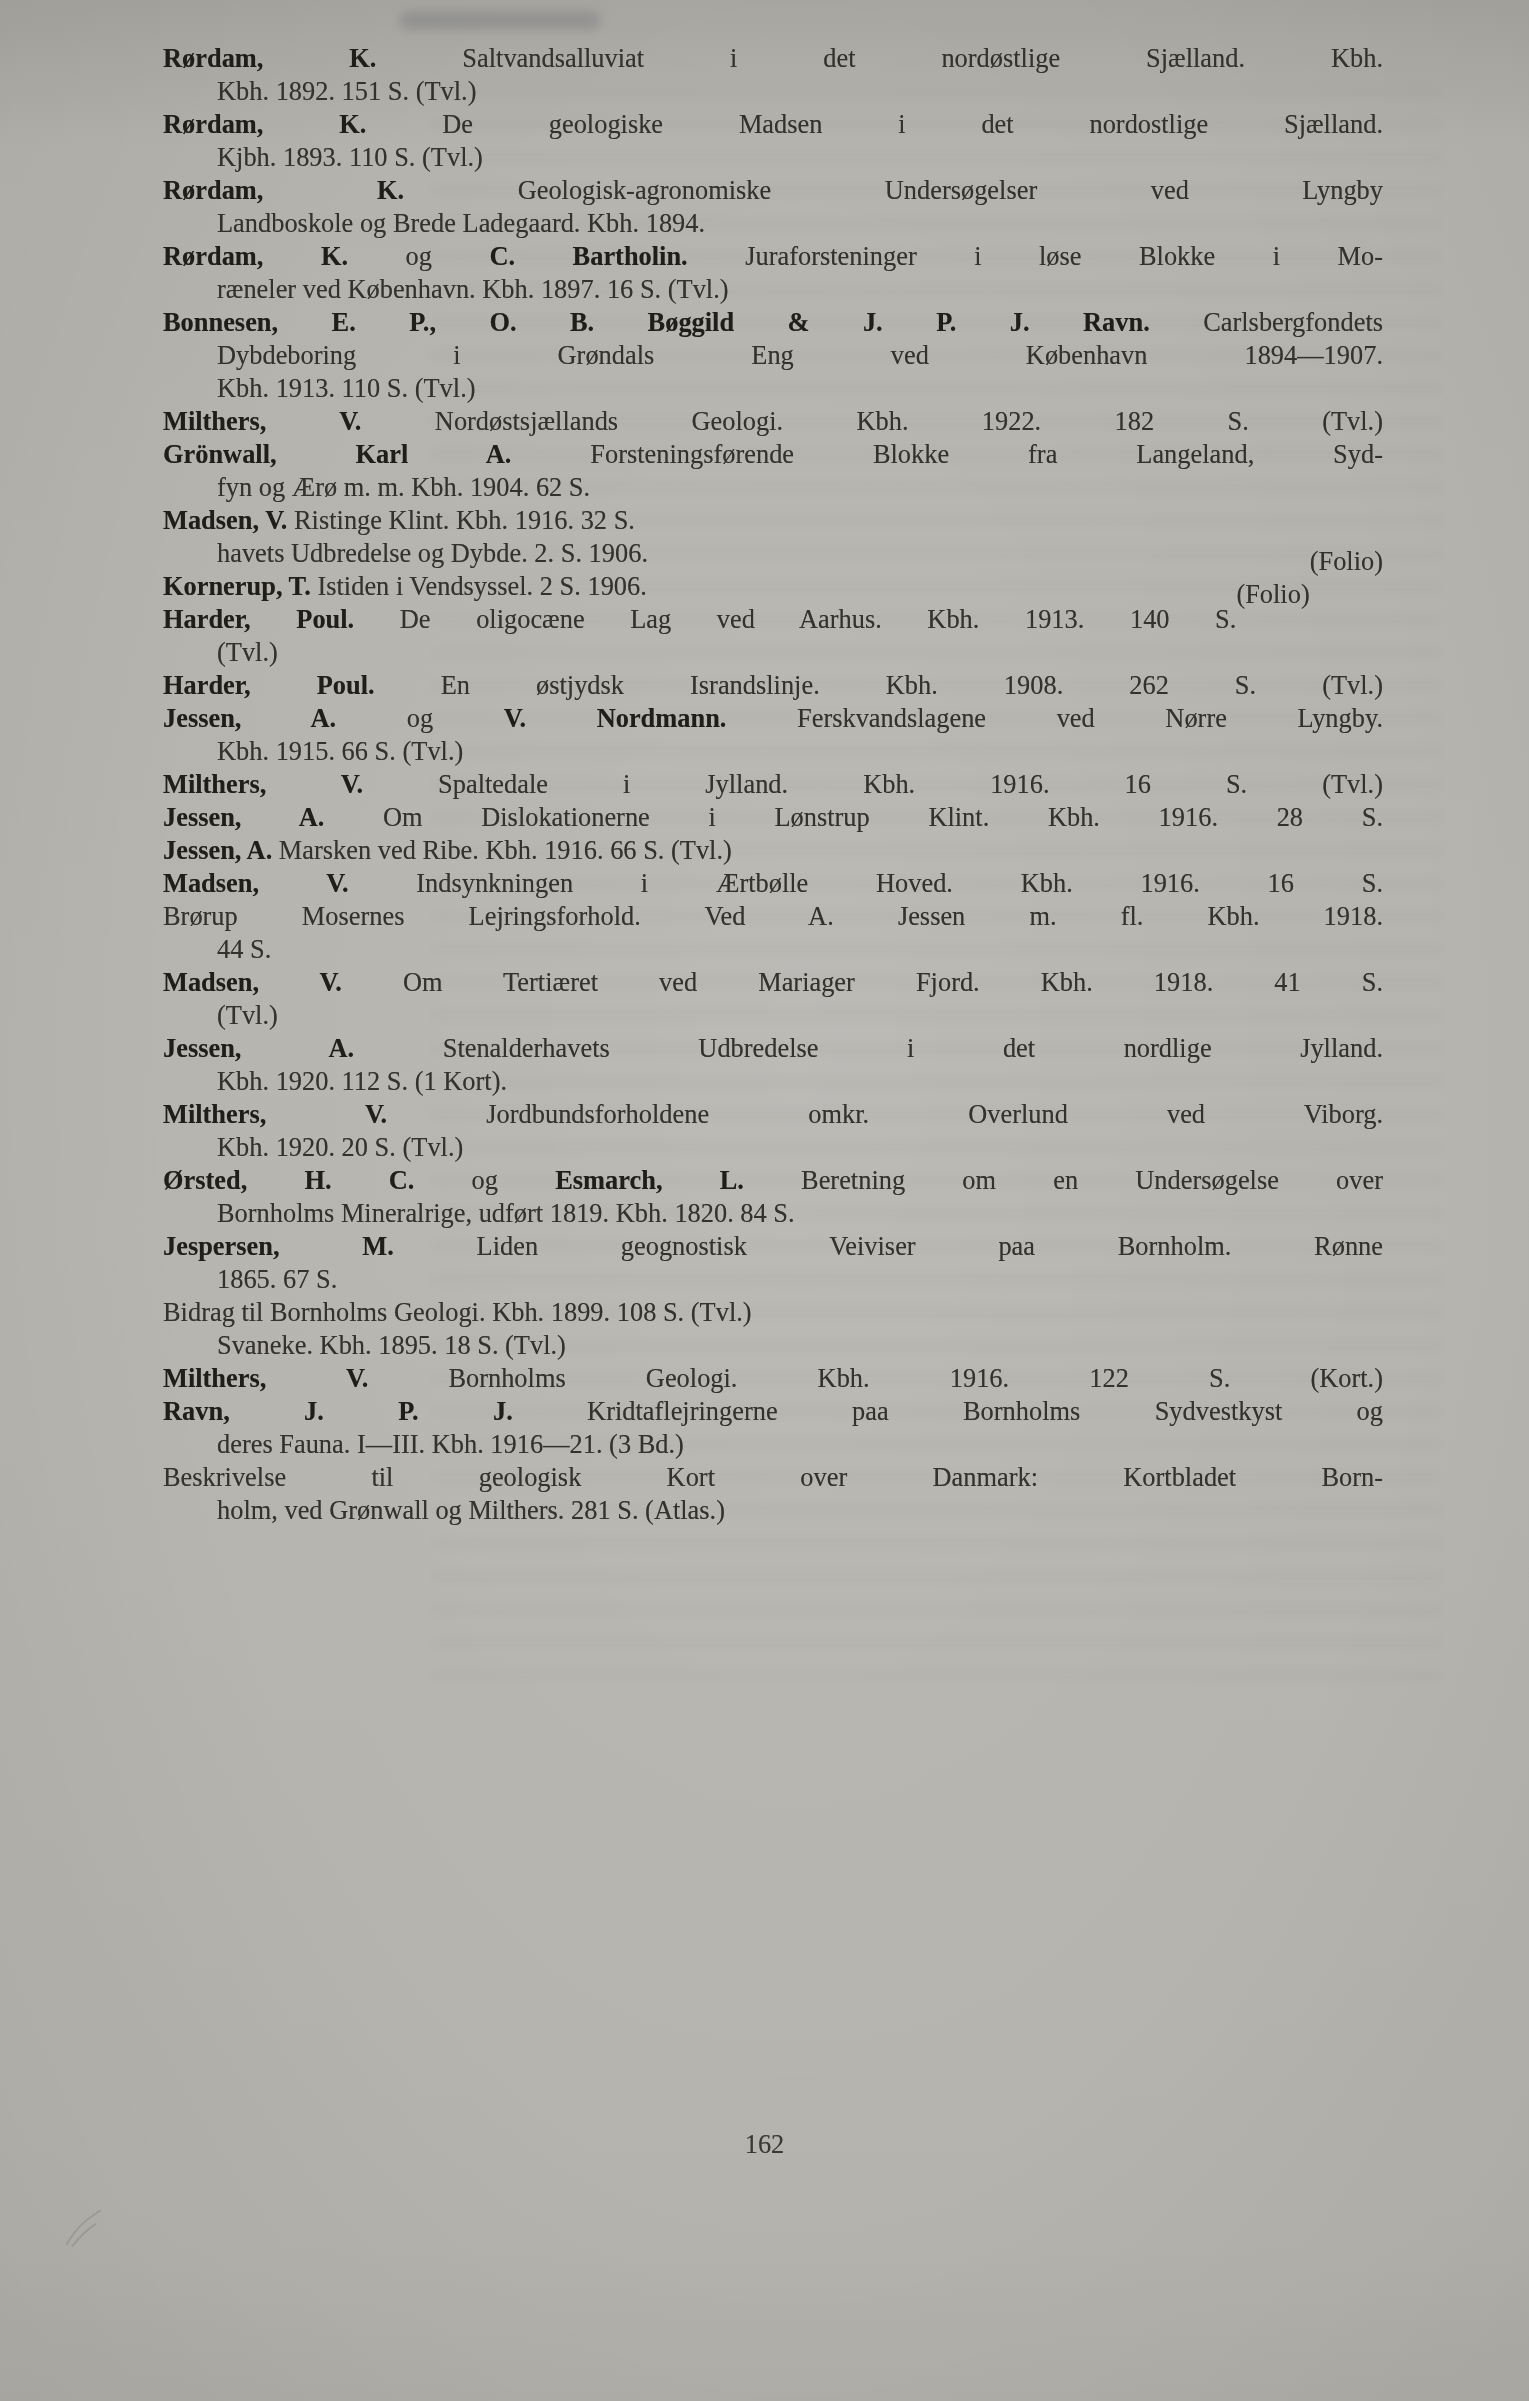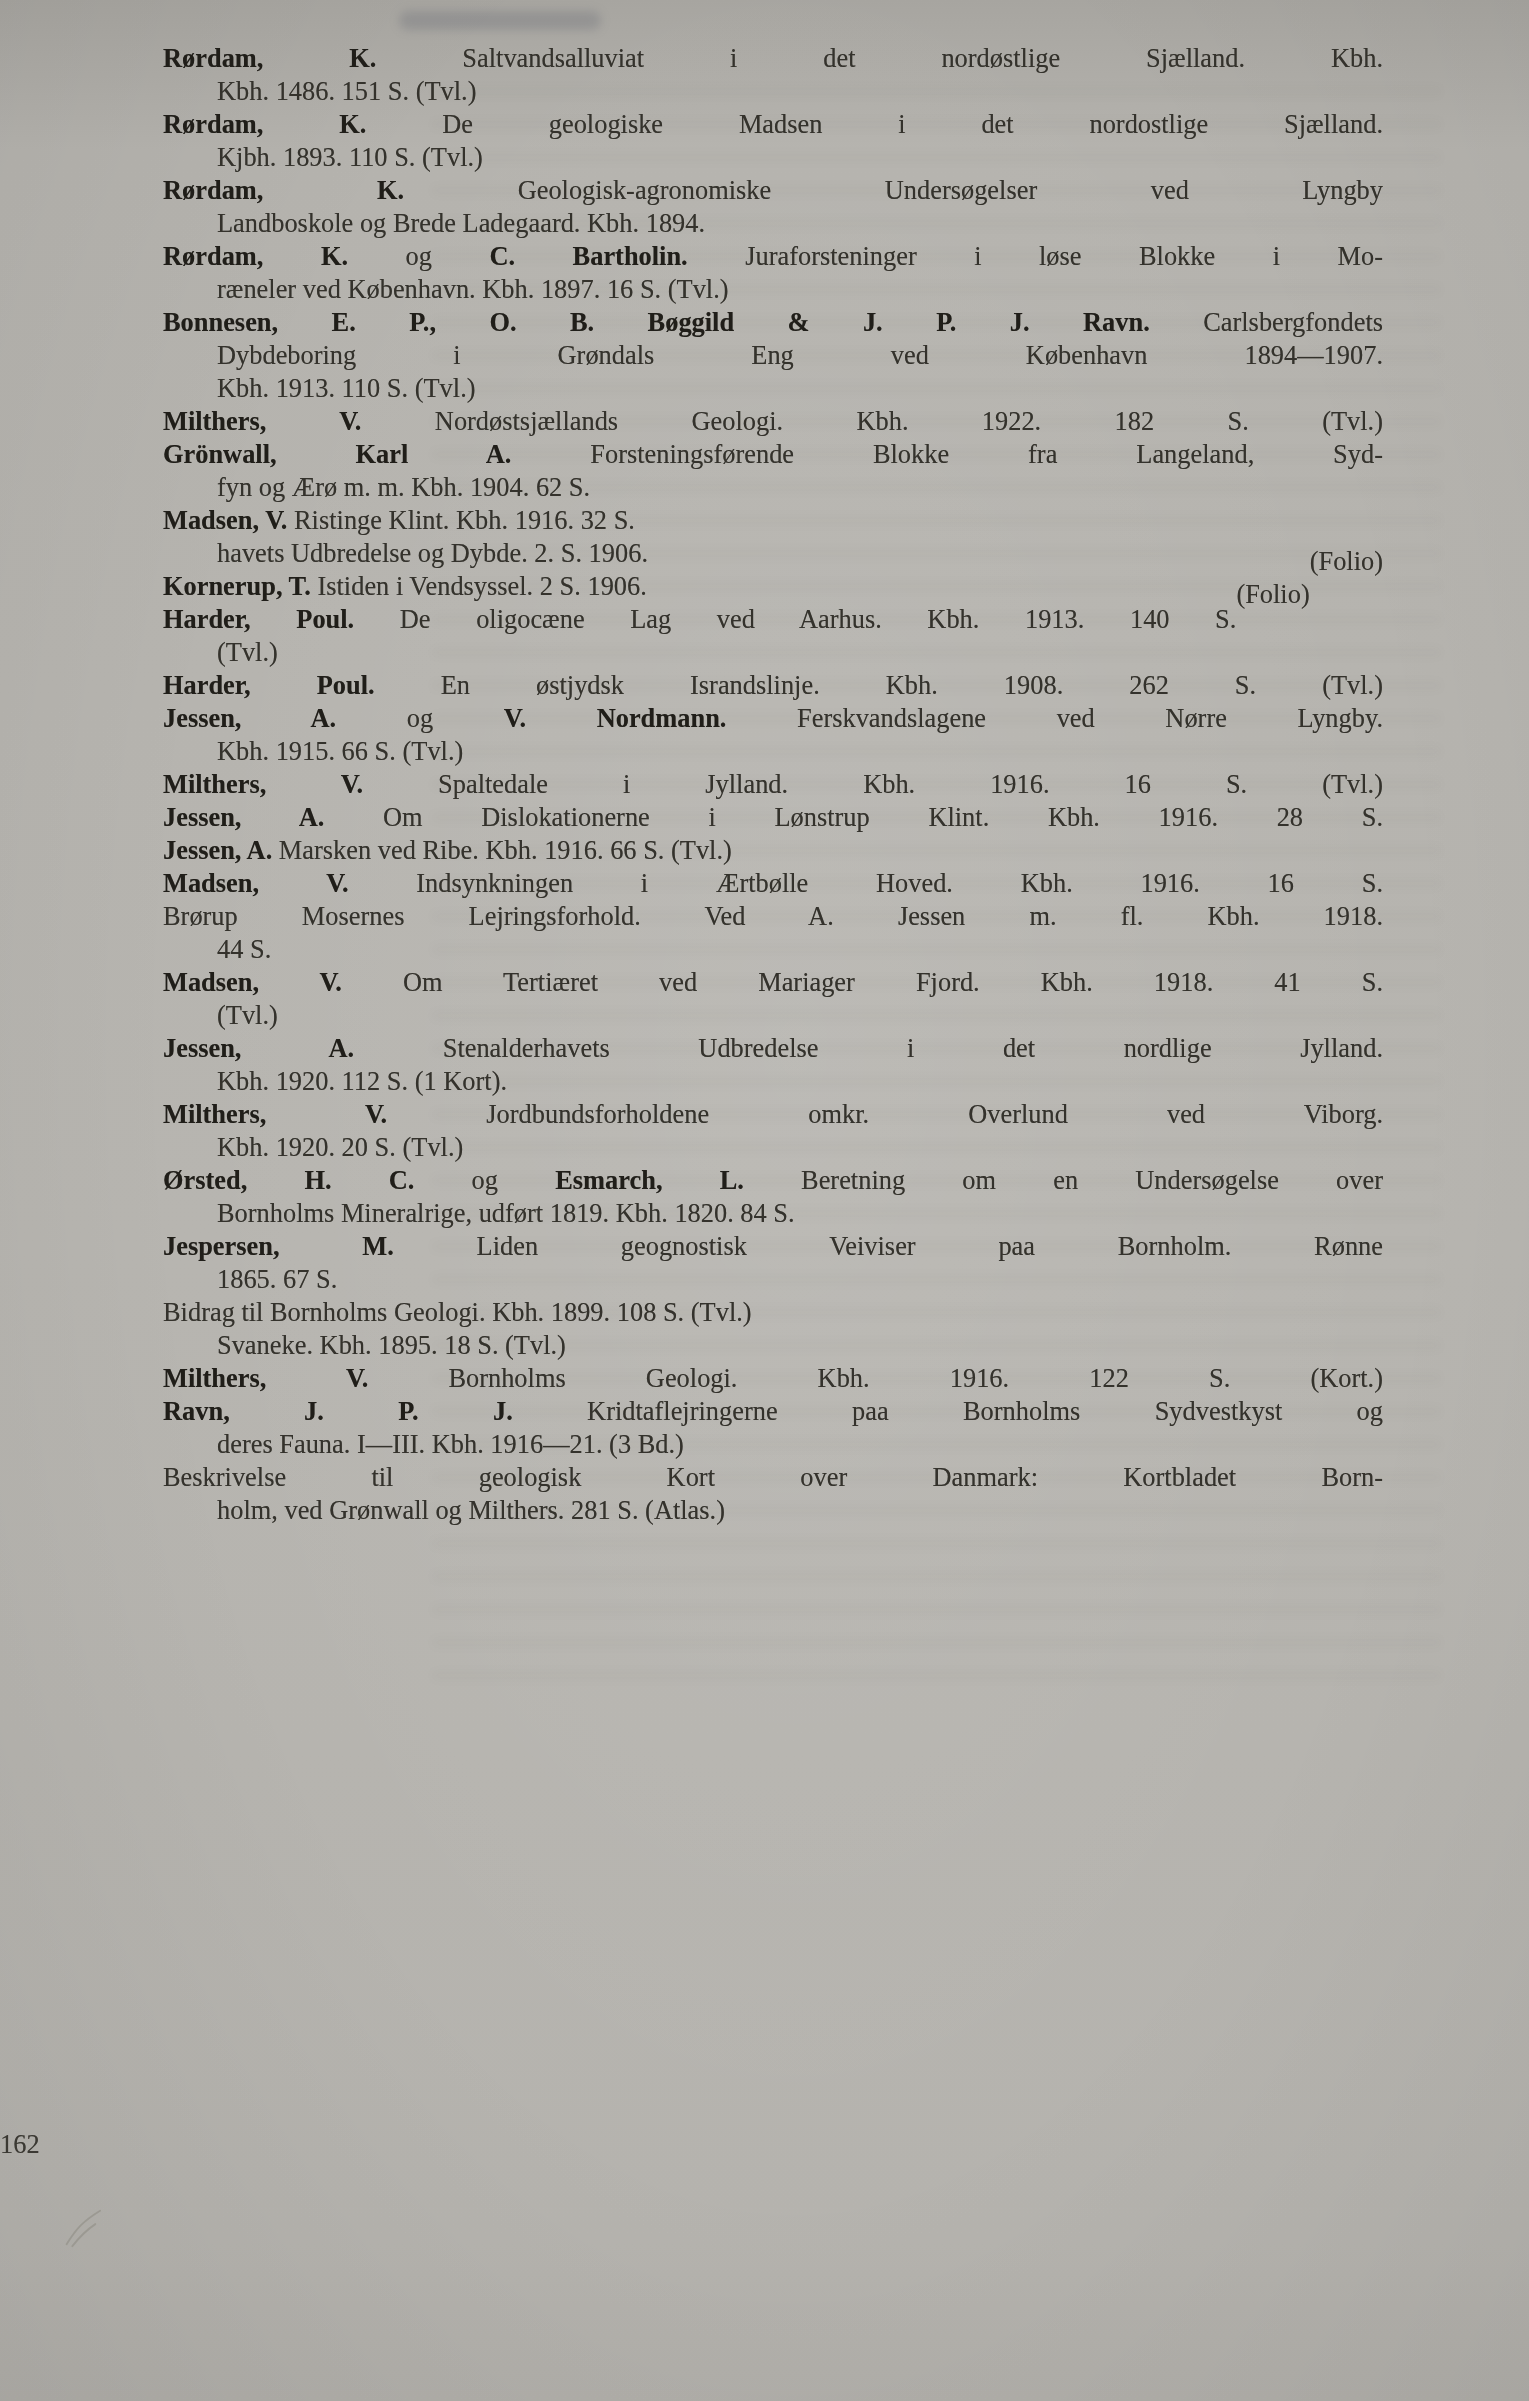--- a/index.html
+++ b/index.html
@@ -79,20 +79,21 @@
   }
   .note-right {
     float: right;
     margin-top: 8px;
   }
   .page-number {
     position: absolute;
     left: 0;
     top: 2129px;
     width: 100%;
+    text-align: center;
     font-size: 26.4px;
     color: #3b3933;
     text-shadow: 0 0 0.5px rgba(59, 57, 51, 0.4);
   }
   .pencil-mark {
     position: absolute;
     left: 58px;
     top: 2200px;
     opacity: 0.55;
   }
@@ -100,21 +101,21 @@
 </head>
 <body>
 
 <div class="page">
   <div class="bleed-smudge-top"></div>
   <div class="bleed-overlay"></div>
 
   <div class="text-block">
       <div class="entry">
         <div class="line justify"><b>Rørdam, K.</b><span> Saltvandsalluviat i det nordøstlige Sjælland. Kbh.</span></div>
-        <div class="line indent"><span>Kbh. 1486. 151 S. (Tvl.)</span></div>
+        <div class="line indent"><span>Kbh. 1892. 151 S. (Tvl.)</span></div>
       </div>
       <div class="entry">
         <div class="line justify"><b>Rørdam, K.</b><span> De geologiske Madsen i det nordostlige Sjælland.</span></div>
         <div class="line indent"><span>Kjbh. 1893. 110 S. (Tvl.)</span></div>
       </div>
       <div class="entry">
         <div class="line justify"><b>Rørdam, K.</b><span> Geologisk-agronomiske Undersøgelser ved Lyngby</span></div>
         <div class="line indent"><span>Landboskole og Brede Ladegaard. Kbh. 1894.</span></div>
       </div>
       <div class="entry">

